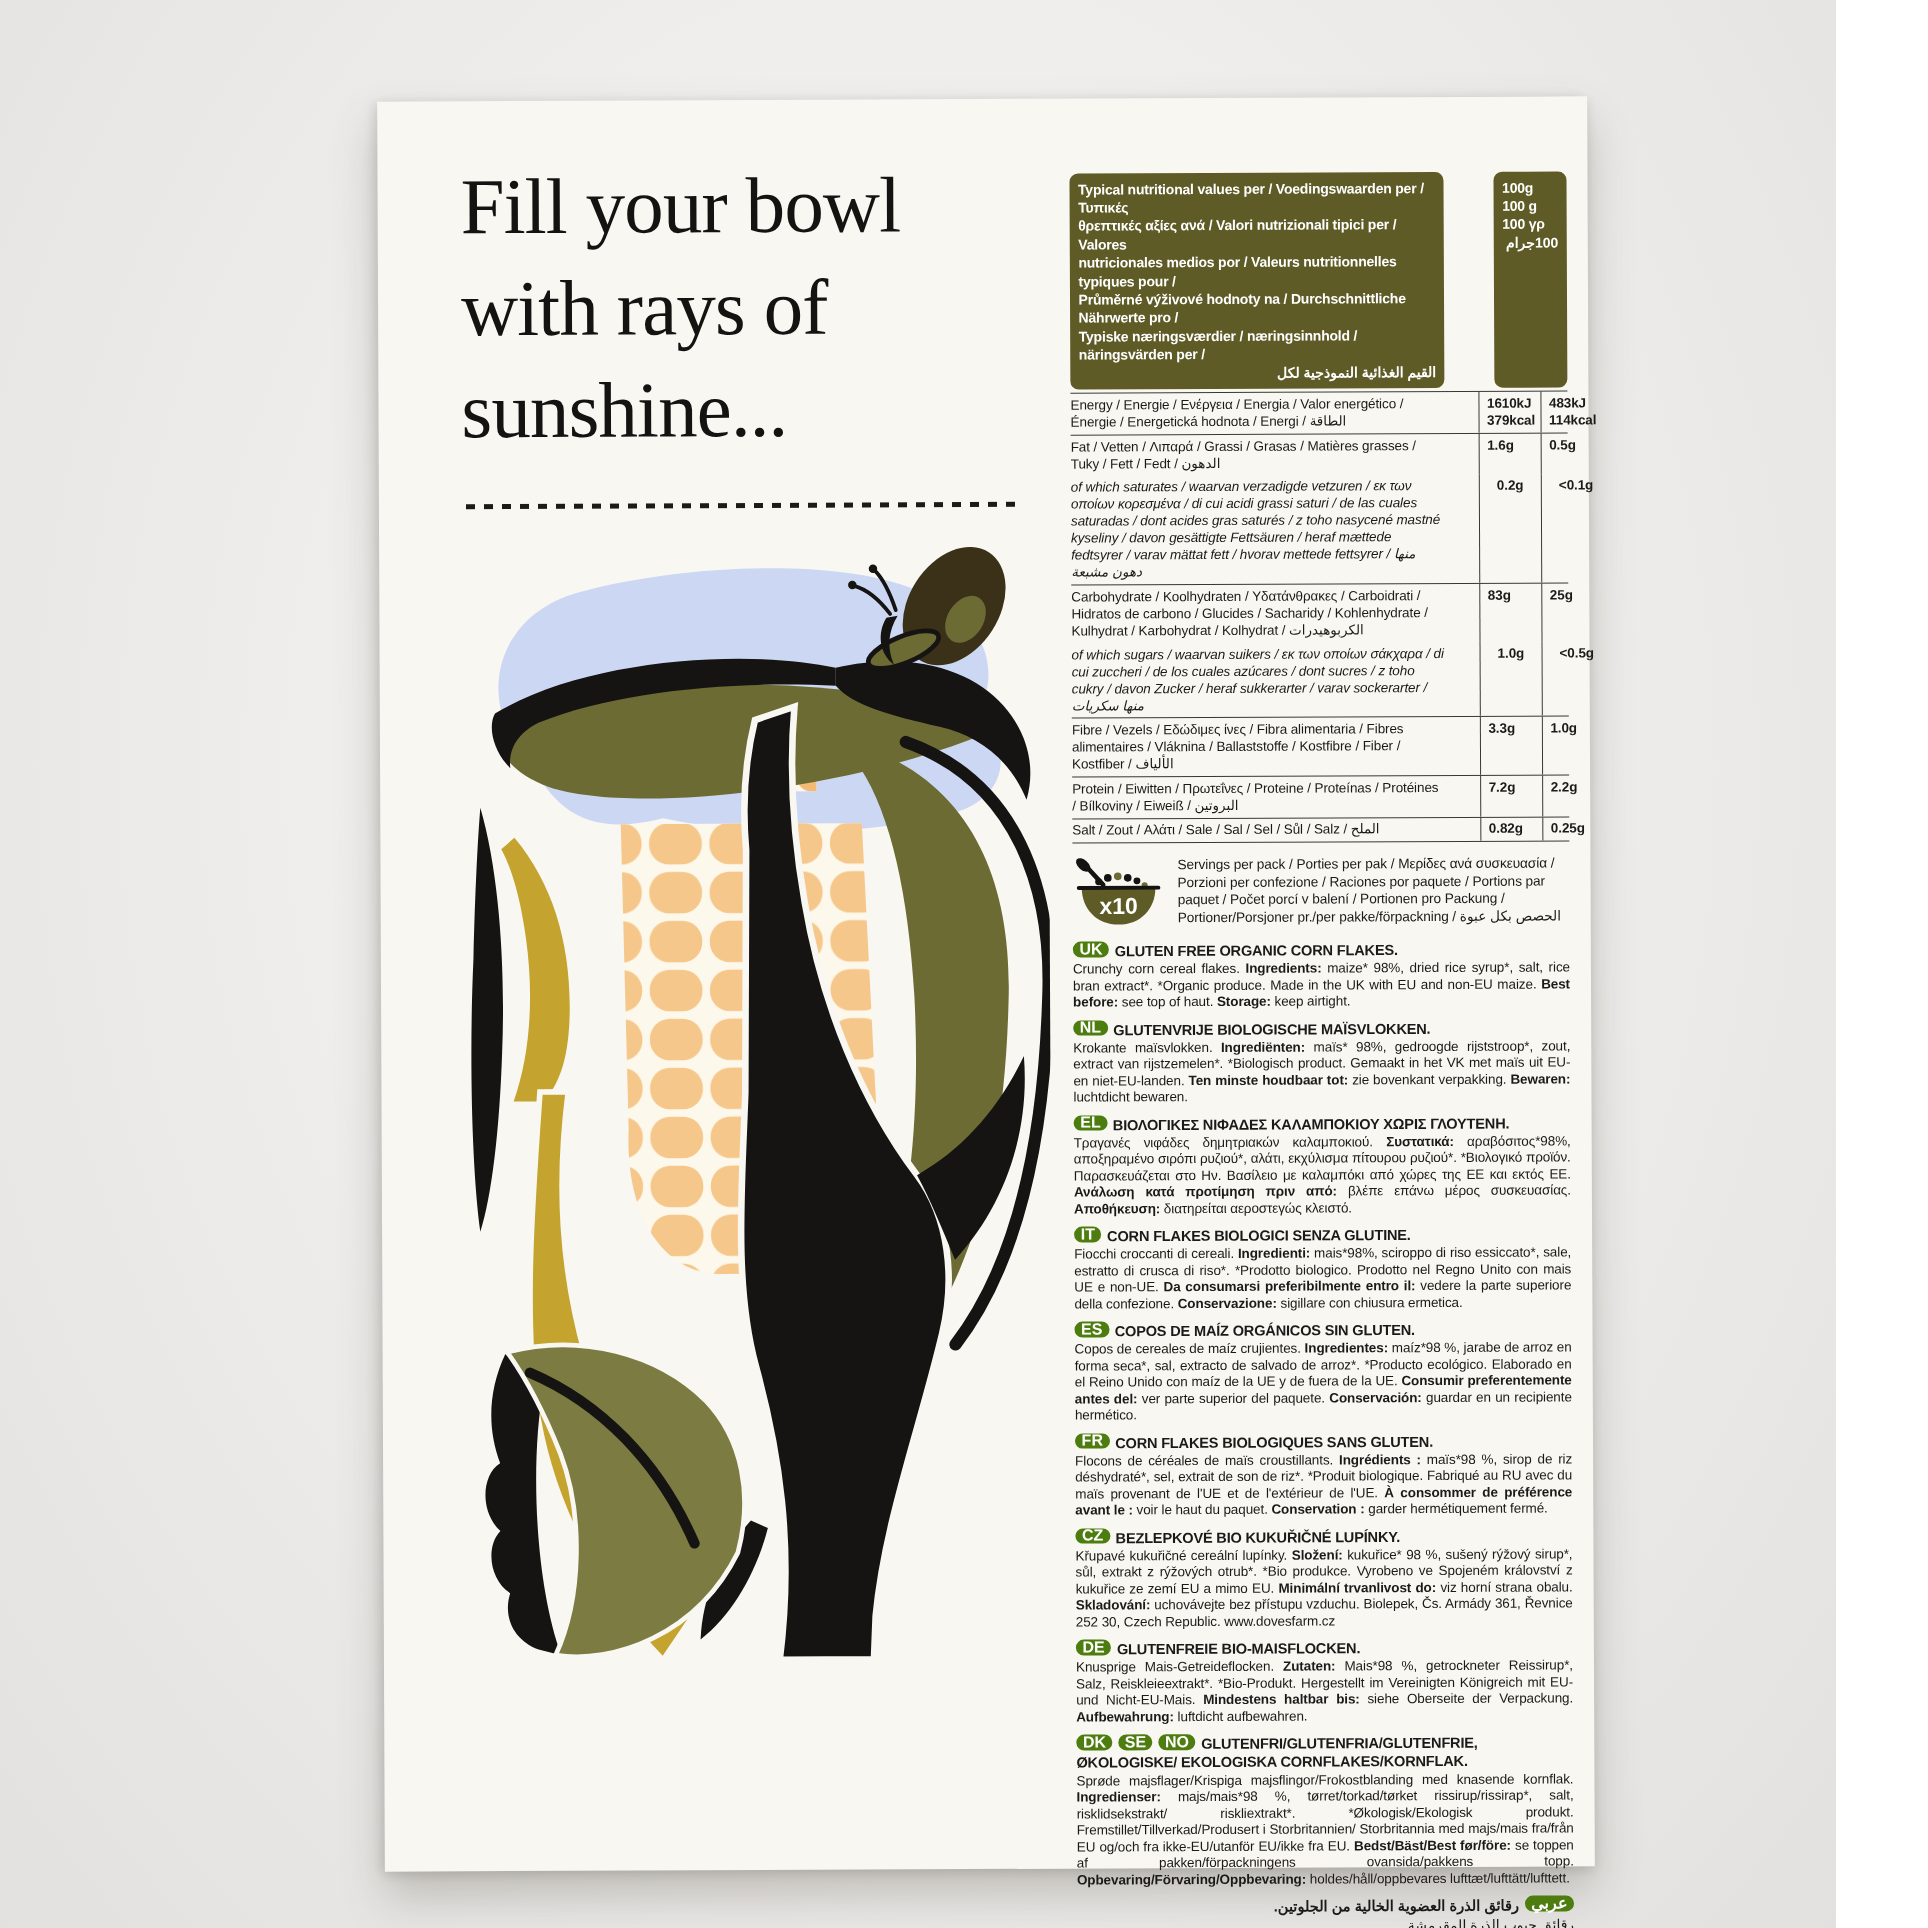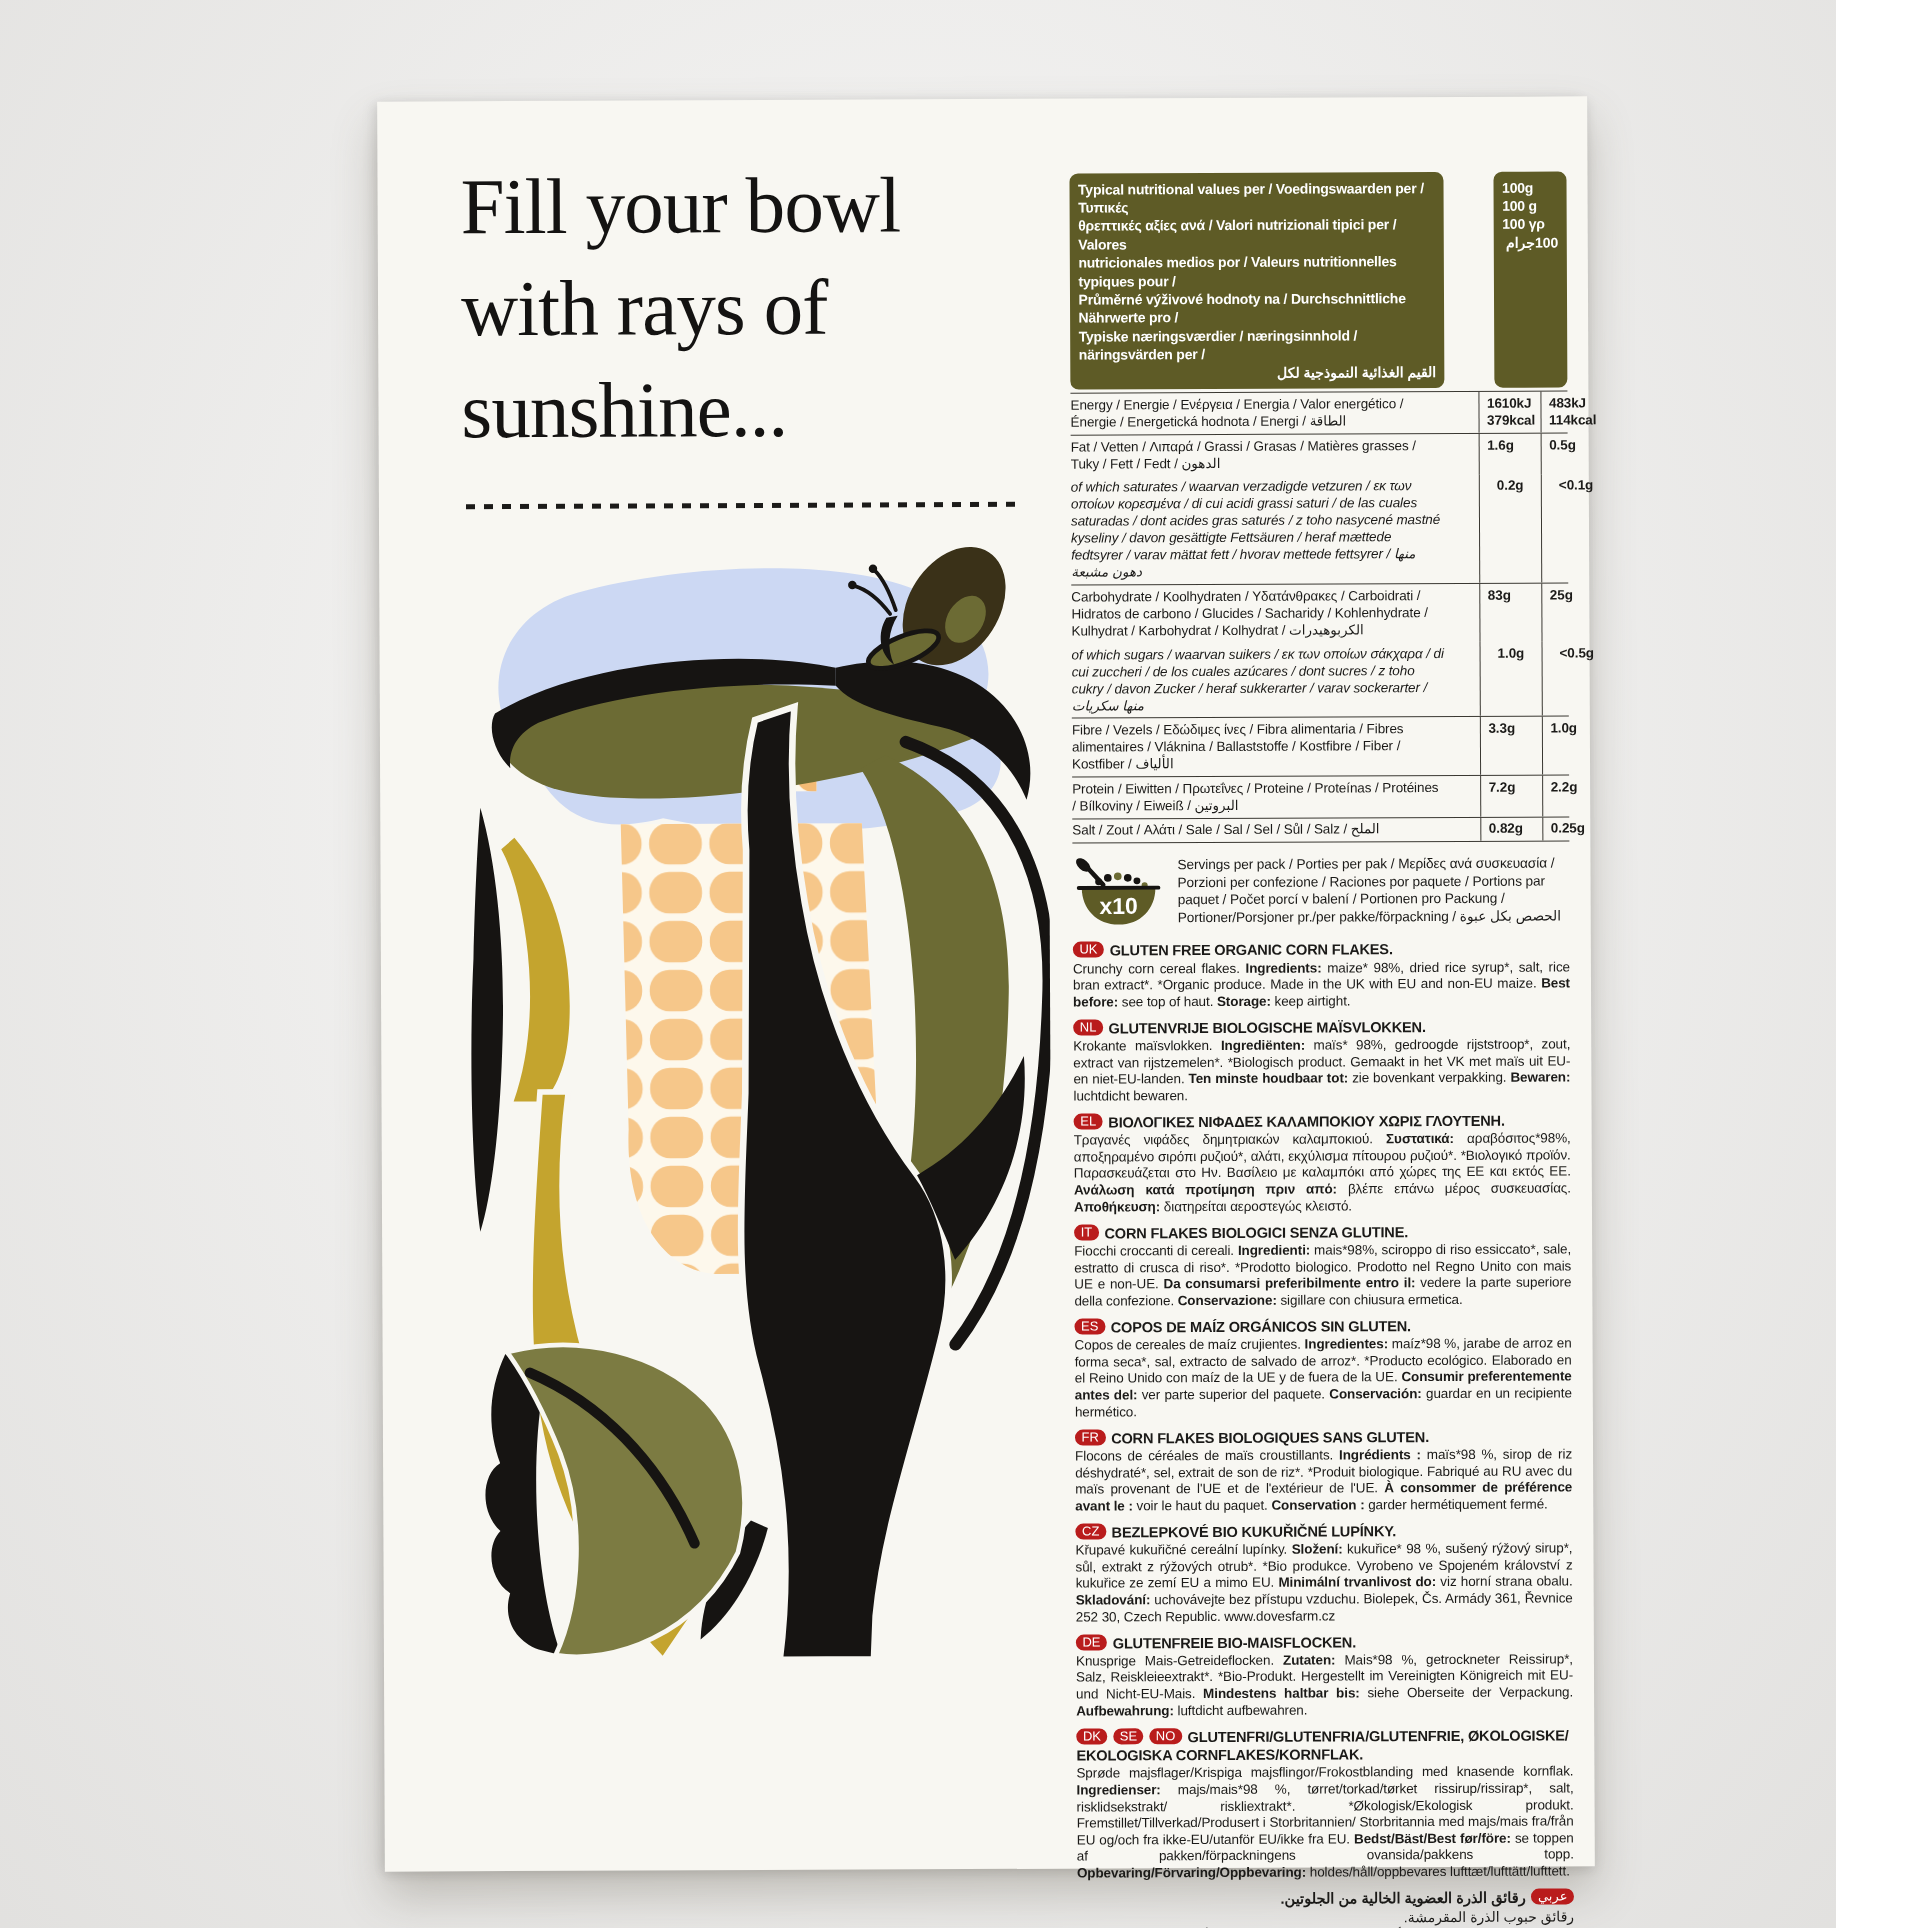--- a/index.html
+++ b/index.html
@@ -29,21 +29,21 @@
   .nrow.rule{border-top:1.9px solid #3a3832;}
   .nrow>div{padding:2.8px 5.6px 3.8px 0;font-size:13.5px;line-height:17px;letter-spacing:-0.1px;}
   .nrow>.val{border-left:1.9px solid #3a3832;padding-left:7.5px;white-space:pre-line;font-weight:700;margin-left:29px;}
   .nrow.italic>div{font-style:italic;}
   .nrow.italic>.val{font-style:normal;padding-left:17px;}
   .servings{display:flex;gap:13px;margin-top:13px;align-items:flex-start;}
   .servings p{margin:0;font-size:13.7px;line-height:17.5px;letter-spacing:-0.1px;flex:1;}
   .sections{margin-top:13px;}
   .section{margin-bottom:8.5px;}
   .sec-head{font-size:14.6px;line-height:18.4px;font-weight:700;letter-spacing:-0.2px;}
-  .badge{display:inline-block;background:#b91c1c;color:#fff;font-weight:400;font-size:13px;
+  .badge{display:inline-block;background:#4d7c0f;color:#fff;font-weight:700;font-size:16px;
        line-height:13px;padding:0.9px 6.6px 1.9px;border-radius:10.4px;margin-right:5.6px;vertical-align:1.9px;
        letter-spacing:0;}
   .sec-body{margin:0.9px 0 0;font-size:13.5px;line-height:16.6px;letter-spacing:-0.1px;
        text-align:justify;white-space:pre-line;}
   .sec-body .b{font-weight:700;}
   .section.rtl{direction:rtl;}
   .section.rtl .sec-head{text-align:right;}
   .section.rtl .badge{margin:0 0 0 5.6px;}
   .section.rtl .sec-body{text-align:right;font-size:14px;line-height:18.4px;}
 </style>

